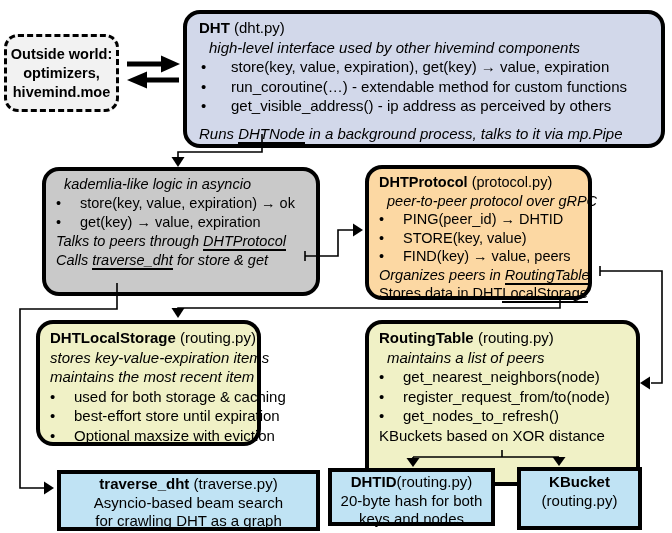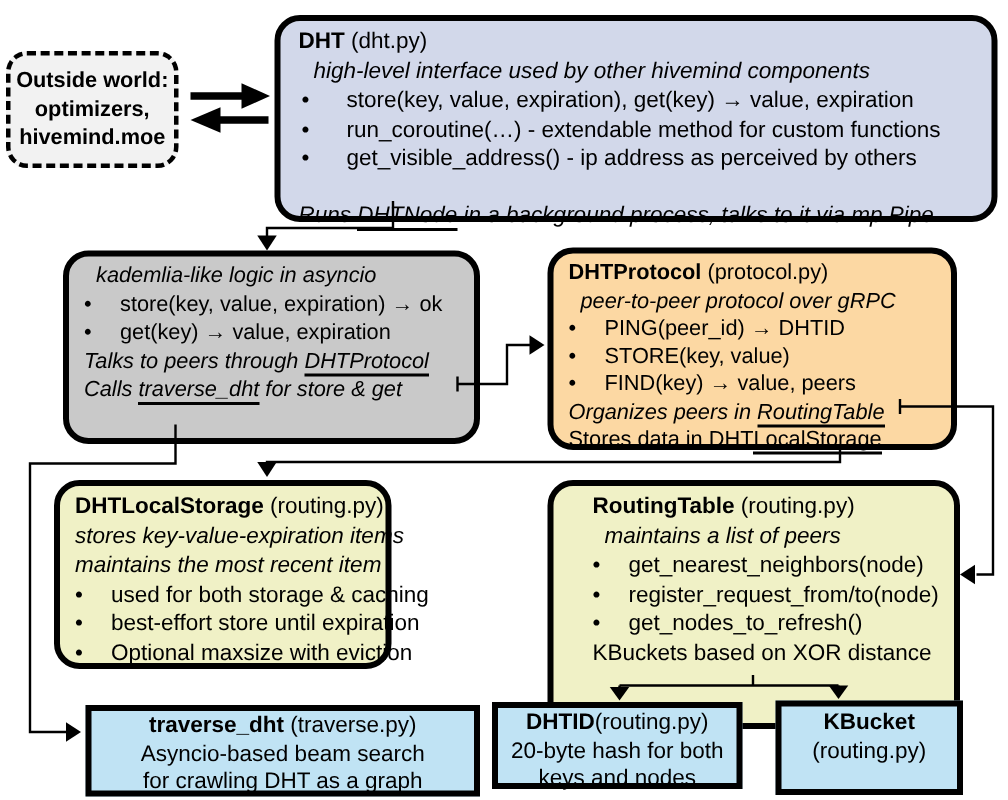--- a/index.html
+++ b/index.html
@@ -19,29 +19,29 @@
   .bu{flex:0 0 24px;text-align:left;}
   .bt{flex:1;}
 
   
   #outside{left:4px;top:34px;width:115px;height:78px;background:var(--outside-fill,#f2f2f2);
     font-size:14.5px;line-height:19px;padding-top:8px;}
   #dht{left:183px;top:10px;width:482px;height:138px;background:var(--dht-fill,#d2d8ea);
     font-size:15px;line-height:19.5px;padding:4px 6px 0 12px;}
   #dht .sub{padding-left:10px;}
   #dht .bu{flex:0 0 30px;padding-left:2px;}
-  #dht .footer{margin-top:18px;}
+  #dht .footer{margin-top:8px;}
   #dhtnode{left:42px;top:167px;width:278px;height:129px;background:var(--node-fill,#c9c9c9);
     font-size:14.5px;line-height:19px;padding:4px 4px 0 10px;}
-  #dhtprotocol{left:365px;top:165px;width:273px;height:135px;background:var(--protocol-fill,#fcd8a3);
+  #dhtprotocol{left:365px;top:165px;width:227px;height:135px;background:var(--protocol-fill,#fcd8a3);
     font-size:14.5px;line-height:18.5px;padding:4px 4px 0 10px;}
   #dhtlocalstorage{left:36px;top:320px;width:225px;height:126px;background:var(--storage-fill,#f0f1c6);
     font-size:15px;line-height:19.5px;padding:4px 4px 0 10px;}
   #routingtable{left:365px;top:320px;width:275px;height:166px;background:var(--storage-fill,#f0f1c6);
-    font-size:15px;line-height:19.5px;padding:4px 4px 0 26px;}
+    font-size:15px;line-height:19.5px;padding:4px 4px 0 10px;}
   #traverse{left:57px;top:470px;width:263px;height:61px;background:var(--bottom-fill,#c0e3f4);
     font-size:15px;line-height:18.5px;padding-top:1px;}
   #dhtid{left:328px;top:468px;width:167px;height:58px;background:var(--bottom-fill,#c0e3f4);
     font-size:15px;line-height:18.5px;padding-top:1px;}
   #kbucket{left:517px;top:467px;width:125px;height:63px;background:var(--bottom-fill,#c0e3f4);
     font-size:15px;line-height:18.5px;padding-top:2px;}
   .sub{padding-left:8px;}
 
   #arrows{position:absolute;left:0;top:0;width:672px;height:533px;pointer-events:none;}
   #arrows path{fill:none;stroke:var(--border,#000);stroke-width:1.6;}

